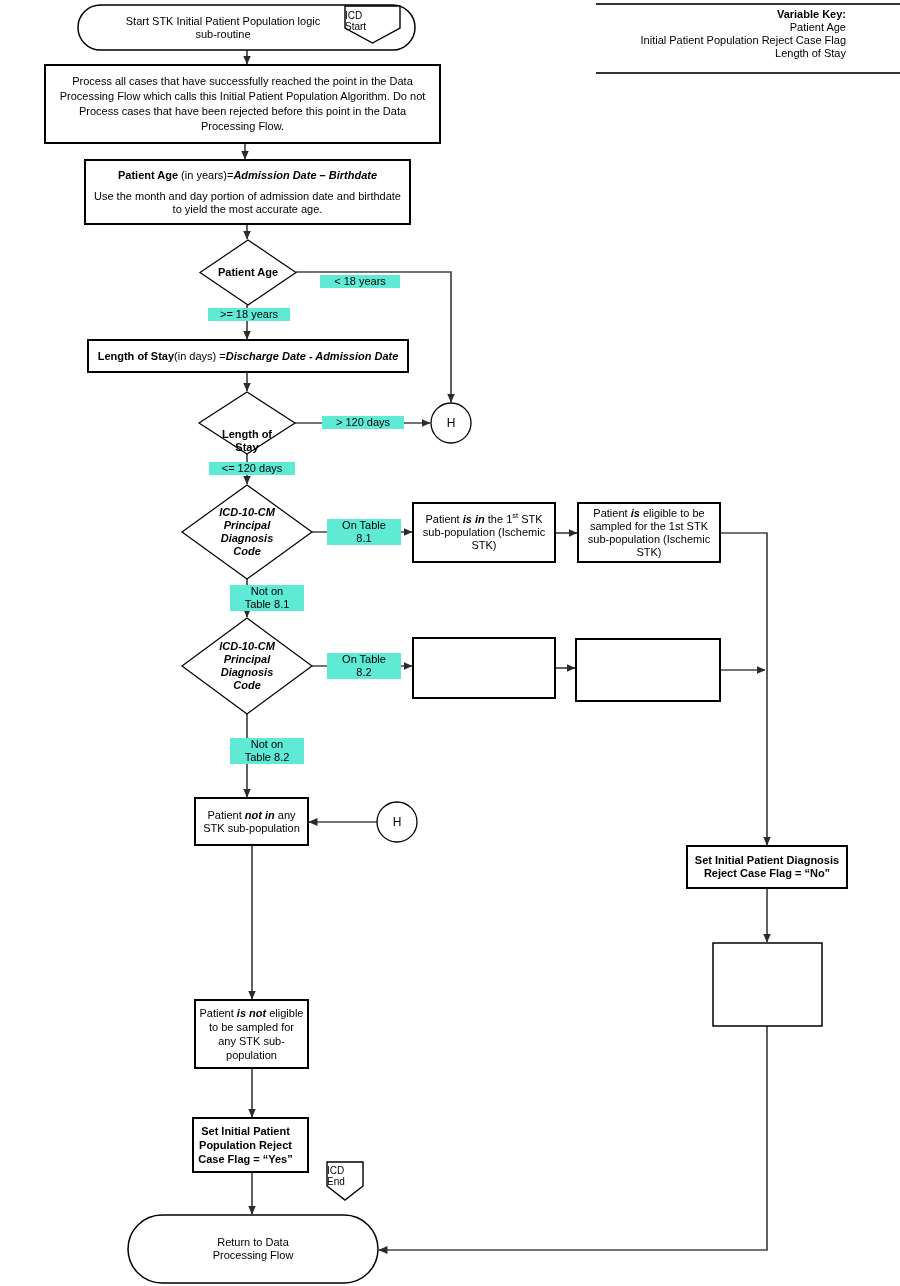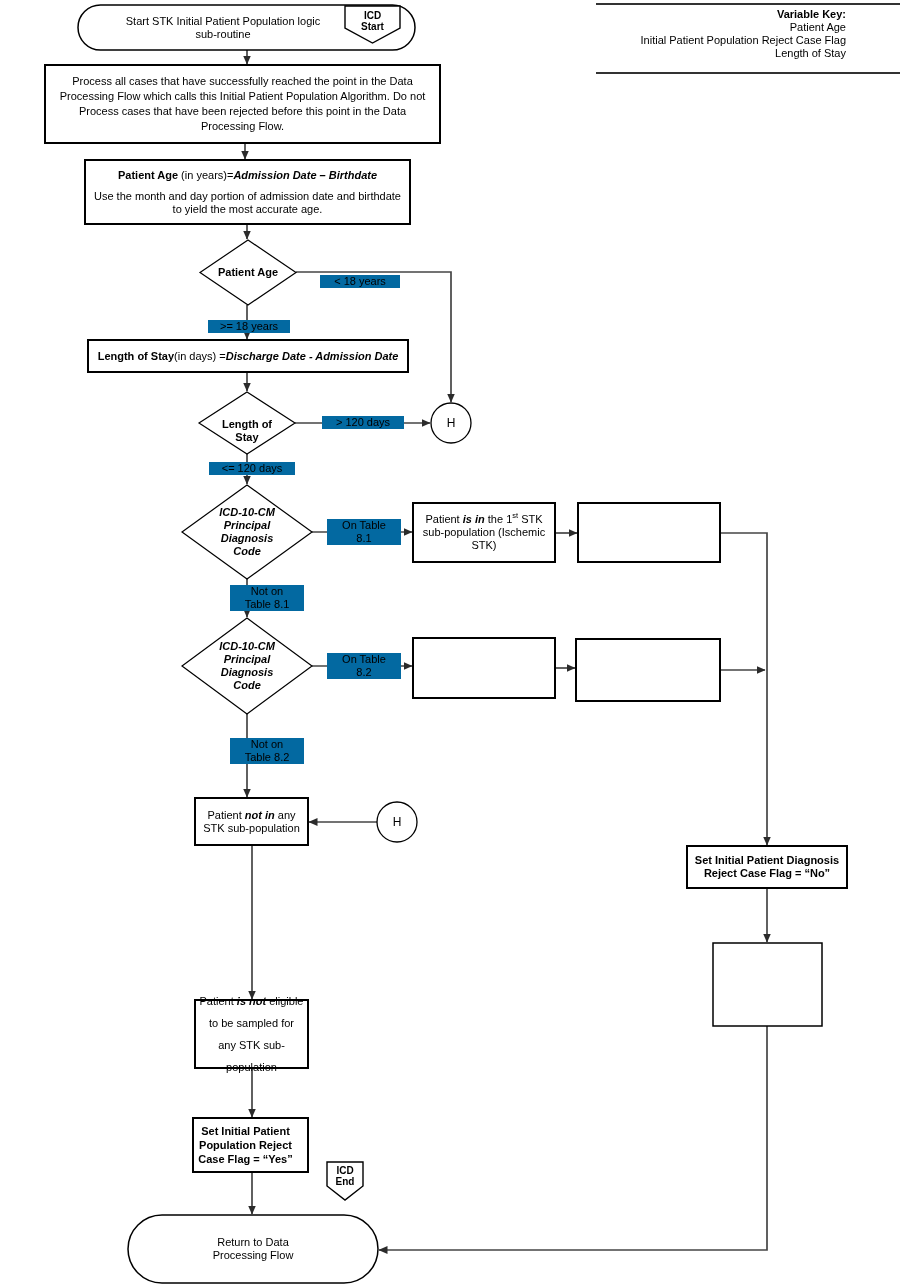--- a/index.html
+++ b/index.html
@@ -14,30 +14,30 @@
   }
   .col{flex-direction:column;}
   .nowrap{white-space:nowrap;}
   .pre{white-space:pre-line;}
   .b{font-weight:bold;}
   .i{font-style:italic;font-weight:bold;}
   .bi{font-weight:bold;font-style:italic;}
   .sup{font-size:7.5px;vertical-align:super;line-height:0;}
   .edge-label{
     position:absolute;font-size:11px;line-height:13px;text-align:center;
-    background:#0369a1;white-space:pre-line;padding:0 2px;
+    background:#5eead4;white-space:pre-line;padding:0 2px;
   }
   .note{margin-top:8px;}
   .vk{
     position:absolute;left:596px;top:8px;width:250px;text-align:right;
     font-size:11px;line-height:13px;
   }
   .vk-rule{position:absolute;left:596px;width:304px;height:2px;background:#333;}
   .badge-txt{
-    position:absolute;text-align:center;font-size:10px;line-height:11px;font-weight:bold;
+    position:absolute;font-size:10px;line-height:11px;font-weight:normal;
   }
   .small-label{font-size:12px;}
 </style>
 </head>
 <body>
 
 <div class="canvas">
 
   <svg class="layer" width="900" height="1286" viewBox="0 0 900 1286">
     <defs>
@@ -114,60 +114,63 @@
 
   <div class="txt" style="left:53px;top:68px;width:379px;height:72px;line-height:15px">Process all cases that have successfully reached the point in the Data Processing Flow which calls this Initial Patient Population Algorithm. Do not Process cases that have been rejected before this point in the Data Processing Flow.</div>
 
   <div class="txt col" style="left:90px;top:164px;width:315px;height:56px">
     <div class="nowrap"><span class="b">Patient Age</span><span> (in years)=</span><span class="i">Admission Date – Birthdate</span></div>
     <div class="note">Use the month and day portion of admission date and birthdate to yield the most accurate age.</div>
   </div>
 
   <div class="txt b" style="left:188px;top:262px;width:120px;height:20px">Patient Age</div>
   <div class="edge-label" style="left:320px;top:275px;width:76px">&lt; 18 years</div>
-  <div class="edge-label" style="left:208px;top:320px;width:78px">&gt;= 18 years</div>
+  <div class="edge-label" style="left:208px;top:308px;width:78px">&gt;= 18 years</div>
 
   <div class="txt nowrap" style="left:92px;top:344px;width:312px;height:24px">
       <span class="b">Length of Stay</span>
       <span> (in days) = </span>
       <span class="i">Discharge Date - Admission Date</span>
     </div>
 
-  <div class="txt b pre" style="left:197px;top:417px;width:100px;height:28px">Length of
+  <div class="txt b pre" style="left:197px;top:427px;width:100px;height:28px">Length of
 Stay</div>
   <div class="edge-label" style="left:322px;top:416px;width:78px">&gt; 120 days</div>
   <div class="edge-label" style="left:209px;top:462px;width:82px">&lt;= 120 days</div>
   <div class="txt small-label" style="left:431px;top:403px;width:40px;height:40px">H</div>
 
   <div class="txt i" style="left:216px;top:504px;width:62px;height:56px">ICD-10-CM Principal Diagnosis Code</div>
   <div class="edge-label" style="left:327px;top:519px;width:70px">On Table
 8.1</div>
   <div class="edge-label" style="left:230px;top:585px;width:70px">Not on
 Table 8.1</div>
 
   <div class="txt" style="left:417px;top:506px;width:134px;height:53px">
     <span><span>Patient </span><span class="bi">is in</span><span> the 1</span><span class="sup">st</span><span> STK sub-population (Ischemic STK)</span></span>
+  </div>
+  <div class="txt" style="left:582px;top:506px;width:134px;height:53px">
+    <span><span>Patient </span><span class="bi">is</span><span> eligible to be sampled for the 1st STK sub-population (Ischemic STK)</span></span>
   </div>
 
   <div class="txt i" style="left:216px;top:638px;width:62px;height:56px">ICD-10-CM Principal Diagnosis Code</div>
   <div class="edge-label" style="left:327px;top:653px;width:70px">On Table
 8.2</div>
   <div class="edge-label" style="left:230px;top:738px;width:70px">Not on
 Table 8.2</div>
 
 
   <div class="txt" style="left:199px;top:801px;width:105px;height:41px">
     <span><span>Patient </span><span class="bi">not in</span><span> any STK sub-population</span></span>
   </div>
   <div class="txt small-label" style="left:377px;top:802px;width:40px;height:40px">H</div>
 
   <div class="txt b" style="left:691px;top:849px;width:152px;height:36px">Set Initial Patient Diagnosis Reject Case Flag = “No”</div>
 
 
-  <div class="txt" style="left:199px;top:1003px;width:105px;height:62px;line-height:22px">
+  <div class="txt" style="left:199px;top:1003px;width:105px;height:62px;line-height:14px">
     <span><span>Patient </span><span class="bi">is not</span><span> eligible to be sampled for any STK sub-population</span></span>
   </div>
 
   <div class="txt b" style="left:192px;top:1121px;width:107px;height:48px;line-height:14px">Set Initial Patient Population Reject Case Flag = “Yes”</div>
 
   <div class="badge-txt" style="left:327px;top:1165px;width:36px">
     <div>ICD</div>
     <div>End</div>
   </div>
 

